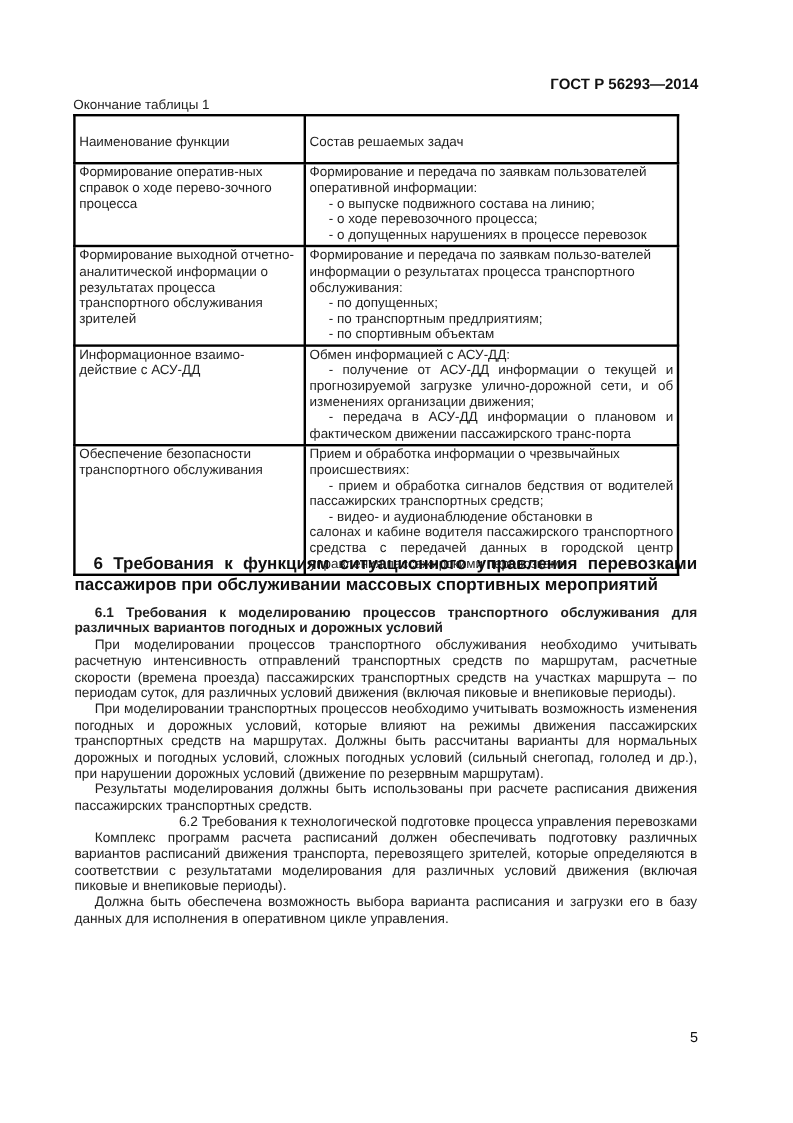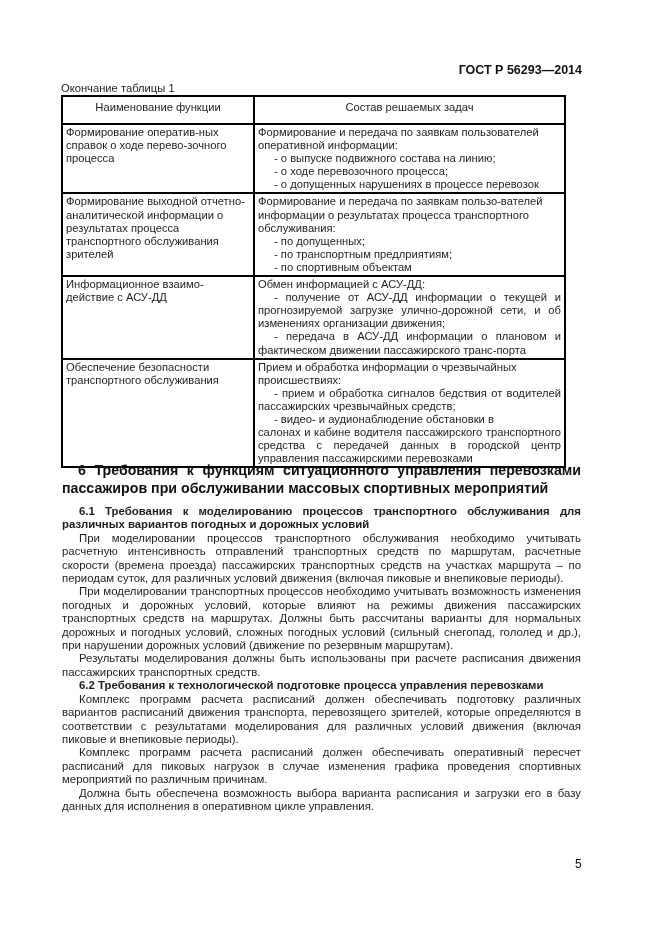--- a/index.html
+++ b/index.html
@@ -16,40 +16,40 @@
     font-size: 11.2px; color: #222;
   }
   table.func-table {
     position: absolute; top: 95px; left: 61px; width: 505px;
     border-collapse: collapse; font-size: 11.2px; line-height: 13.1px; color: #1e1e1e;
   }
   table.func-table th, table.func-table td {
     border: 2px solid #000; vertical-align: top; padding: 0 3px;
   }
   table.func-table th {
-    font-weight: normal; height: 22px; text-align: center; padding-top: 4px;
+    font-weight: normal; height: 22px; text-align: left; padding-top: 16px;
   }
   table.func-table td.col-name { width: 184px; padding-top: 1px; padding-bottom: 1px; }
   table.func-table td.col-tasks { padding-top: 1px; padding-bottom: 1px; }
   .task-line { display: block; }
   .task-line.bullet { padding-left: 16px; }
   .task-line.bullet-j { text-indent: 16px; text-align: justify; }
 
   .section {
     position: absolute; left: 62px; width: 519px;
   }
   .h6 {
     top: 461px; font-size: 14.2px; font-weight: bold; line-height: 18px;
     text-indent: 16px; text-align: justify; color: #111;
   }
   .body-text {
     top: 505px; font-size: 11.4px; line-height: 13.4px; color: #1e1e1e;
   }
   .h61 { font-weight: bold; text-align: justify; text-indent: 17px; }
-  .h62 { font-weight: bold; text-indent: 17px; }
+  .h62 { font-weight: normal; text-indent: 17px; text-align: right; }
   .para { text-indent: 17px; text-align: justify; margin: 0; }
   .page-number {
     position: absolute; top: 857px; left: 575px; font-size: 12px; color: #111;
   }
 </style>
 </head>
 <body>
 
 <div class="doc-code">ГОСТ Р 56293—2014</div>
 
@@ -86,34 +86,33 @@
         <td class="col-tasks">
           <span class="task-line">Обмен информацией с АСУ-ДД:</span>
           <span class="task-line bullet-j" style="text-align: justify;">- получение от АСУ-ДД информации о текущей и прогнозируемой загрузке улично-дорожной сети, и об изменениях организации движения;</span>
           <span class="task-line bullet-j" style="text-align: justify;">- передача в АСУ-ДД информации о плановом и фактическом движении пассажирского транс-порта</span>
         </td>
       </tr>
       <tr>
         <td class="col-name">Обеспечение безопасности транспортного обслуживания</td>
         <td class="col-tasks">
           <span class="task-line">Прием и обработка информации о чрезвычайных происшествиях:</span>
-          <span class="task-line bullet-j" style="text-align: justify;">- прием и обработка сигналов бедствия от водителей пассажирских чрезвычайных средств;</span>
+          <span class="task-line bullet-j" style="text-align: justify;">- прием и обработка сигналов бедствия от водителей пассажирских транспортных средств;</span>
           <span class="task-line bullet">- видео- и аудионаблюдение обстановки в</span>
           <span class="task-line" style="text-align: justify;">салонах и кабине водителя пассажирского транспортного средства с передачей данных в городской центр управления пассажирскими перевозками</span>
         </td>
       </tr>
     </tbody>
 </table>
 
 <div class="section h6">6 Требования к функциям ситуационного управления перевозками пассажиров при обслуживании массовых спортивных мероприятий</div>
 
 <div class="section body-text">
   <div class="h61">6.1 Требования к моделированию процессов транспортного обслуживания для различных вариантов погодных и дорожных условий</div>
   <p class="para">При моделировании процессов транспортного обслуживания необходимо учитывать расчетную интенсивность отправлений транспортных средств по маршрутам, расчетные скорости (времена проезда) пассажирских транспортных средств на участках маршрута – по периодам суток, для различных условий движения (включая пиковые и внепиковые периоды).</p>
   <p class="para">При моделировании транспортных процессов необходимо учитывать возможность изменения погодных и дорожных условий, которые влияют на режимы движения пассажирских транспортных средств на маршрутах. Должны быть рассчитаны варианты для нормальных дорожных и погодных условий, сложных погодных условий (сильный снегопад, гололед и др.), при нарушении дорожных условий (движение по резервным маршрутам).</p>
   <p class="para">Результаты моделирования должны быть использованы при расчете расписания движения пассажирских транспортных средств.</p>
   <div class="h62">6.2 Требования к технологической подготовке процесса управления перевозками</div>
   <p class="para">Комплекс программ расчета расписаний должен обеспечивать подготовку различных вариантов расписаний движения транспорта, перевозящего зрителей, которые определяются в соответствии с результатами моделирования для различных условий движения (включая пиковые и внепиковые периоды).</p>
-  <p class="para">Комплекс программ расчета расписаний должен обеспечивать оперативный пересчет расписаний для пиковых нагрузок в случае изменения графика проведения спортивных мероприятий по различным причинам.</p>
   <p class="para">Должна быть обеспечена возможность выбора варианта расписания и загрузки его в базу данных для исполнения в оперативном цикле управления.</p>
 </div>
 
 <div class="page-number">5</div>
 
 </body></html>

